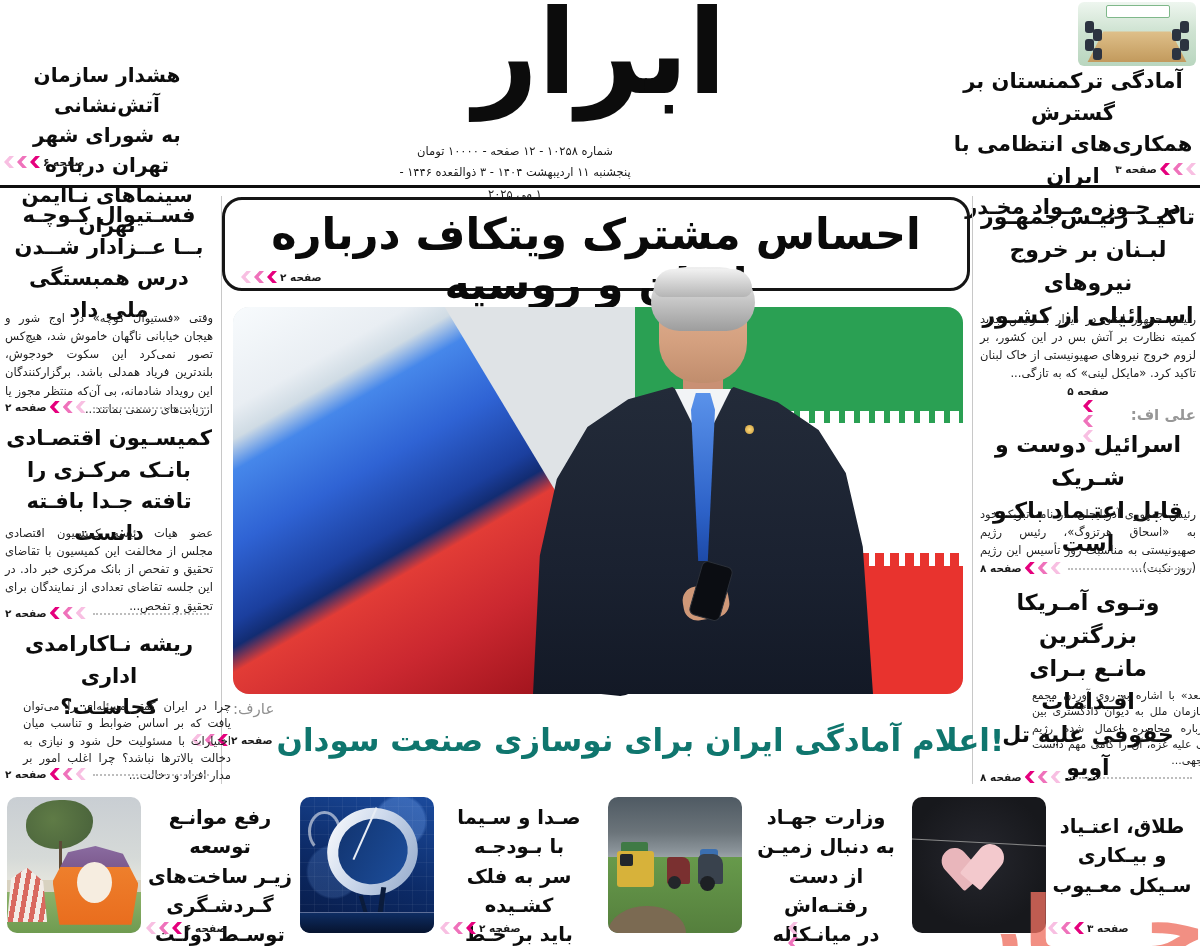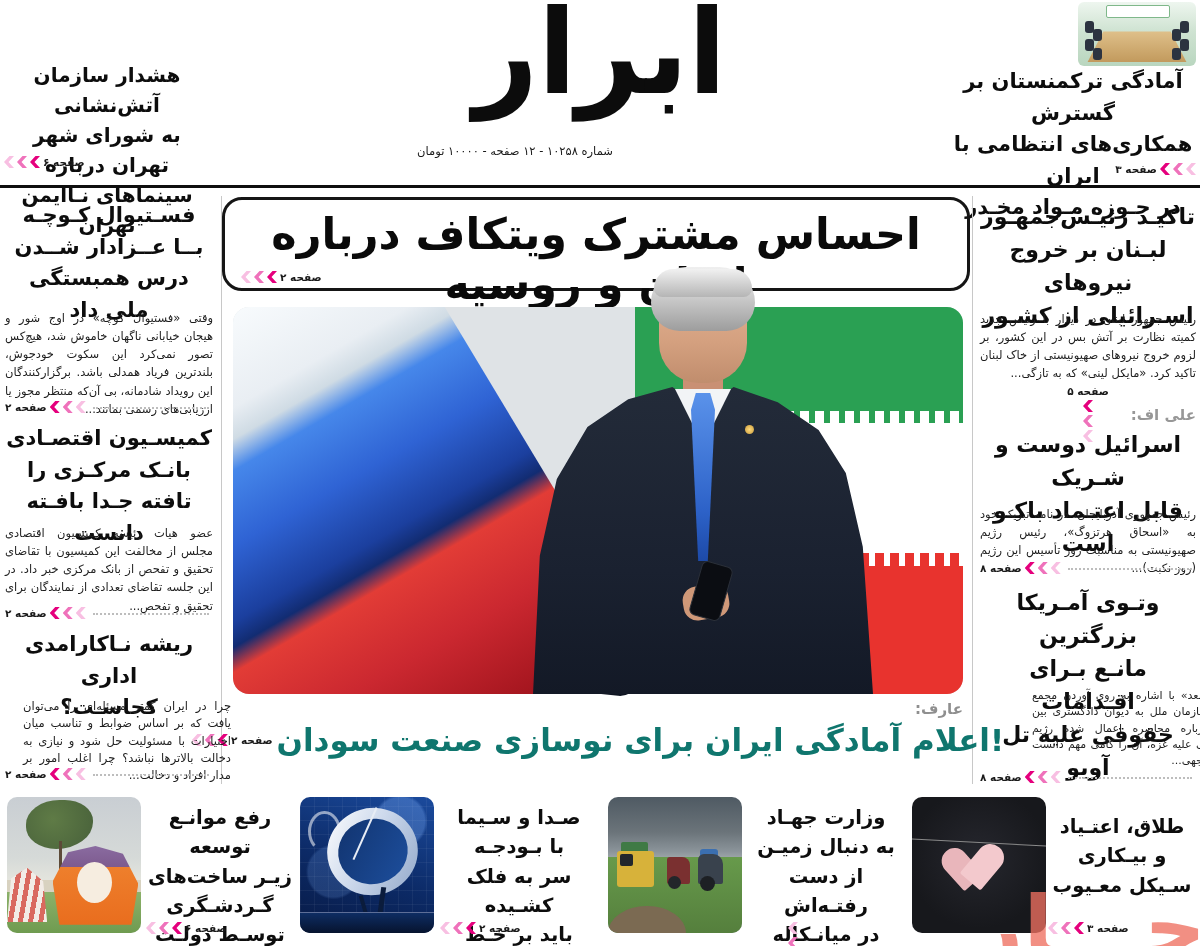--- a/index.html
+++ b/index.html
@@ -61,22 +61,22 @@
         background:linear-gradient(180deg,#5a92ea 0%,#2d62c8 70%,#1d4aa8 100%);
         clip-path:polygon(20% 0,80% 0,100% 10%,70% 100%,30% 100%,0 10%);}
   .pin{left:212px;top:158px;width:9px;height:9px;border-radius:50%;
         background:radial-gradient(circle,#ffd97a,#c89b3c);}
   .drape{left:18px;top:240px;width:110px;height:187px;border-radius:46% 54% 30% 50%;
         background:linear-gradient(160deg,#1a2230,#0d1320);transform:rotate(6deg);}
   .hand{left:150px;top:318px;width:46px;height:34px;border-radius:14px;background:#cf9878;transform:rotate(-10deg);}
   .phone{left:162px;top:296px;width:30px;height:54px;border-radius:6px;background:#0b0d12;
         border:1px solid #2a2f38;transform:rotate(16deg);}
   
-  .sub-kicker{position:absolute;left:233px;top:700px;width:730px;text-align:right;
-        color:#8f8f8f;font-weight:700;font-size:15px;}
+  .sub-kicker{position:absolute;left:233px;top:700px;width:730px;text-align:left;
+        color:#8f8f8f;font-weight:400;font-size:15px;}
   .sub-row{position:absolute;left:233px;top:722px;width:730px;display:flex;direction:ltr;
         justify-content:center;align-items:center;gap:14px;}
   .sub-head{font-size:31px;font-weight:700;color:#0f766e;white-space:nowrap;}
   
   .bimg{position:absolute;top:797px;width:134px;height:136px;border-radius:10px;overflow:hidden;}
   .bhead{position:absolute;top:803px;font-size:19.5px;font-weight:700;line-height:1.5;
         text-align:center;color:#0d0d0d;}
   .bimg div{position:absolute;}
   
   .sky{inset:0;background:linear-gradient(180deg,#c9ced3 0%,#d6dad8 45%,#e3e4dd 60%);}
@@ -139,20 +139,21 @@
         background:repeating-linear-gradient(90deg,#ffffff 0 10px,rgba(0,0,0,0) 10px 14px);}
 </style>
 </head>
 <body>
 
 <div class="page">
 
   <div class="logo">ابرار</div>
   <div class="mast-lines">
     <div>شماره ۱۰۲۵۸ - ۱۲ صفحه - ۱۰۰۰۰ تومان</div>
+    <div>پنجشنبه ۱۱ اردیبهشت ۱۴۰۴ - ۳ ذوالقعده ۱۴۴۶ - ۱ می ۲۰۲۵</div>
   </div>
 
   <div class="colhead pre" style="left:4px;top:60px;width:206px;font-size:20px;">هشدار سازمان آتش‌نشانی
 به شورای شهر تهران درباره
 سینماهای نـاایمن تهران</div>
   <div class="pm abs" style="left:4px;top:156px;width:92px;">
     <span class="chev c3"></span>
     <span class="chev c2"></span>
     <span class="chev c1"></span>
     <span class="pm-label">صفحه ۶</span>

